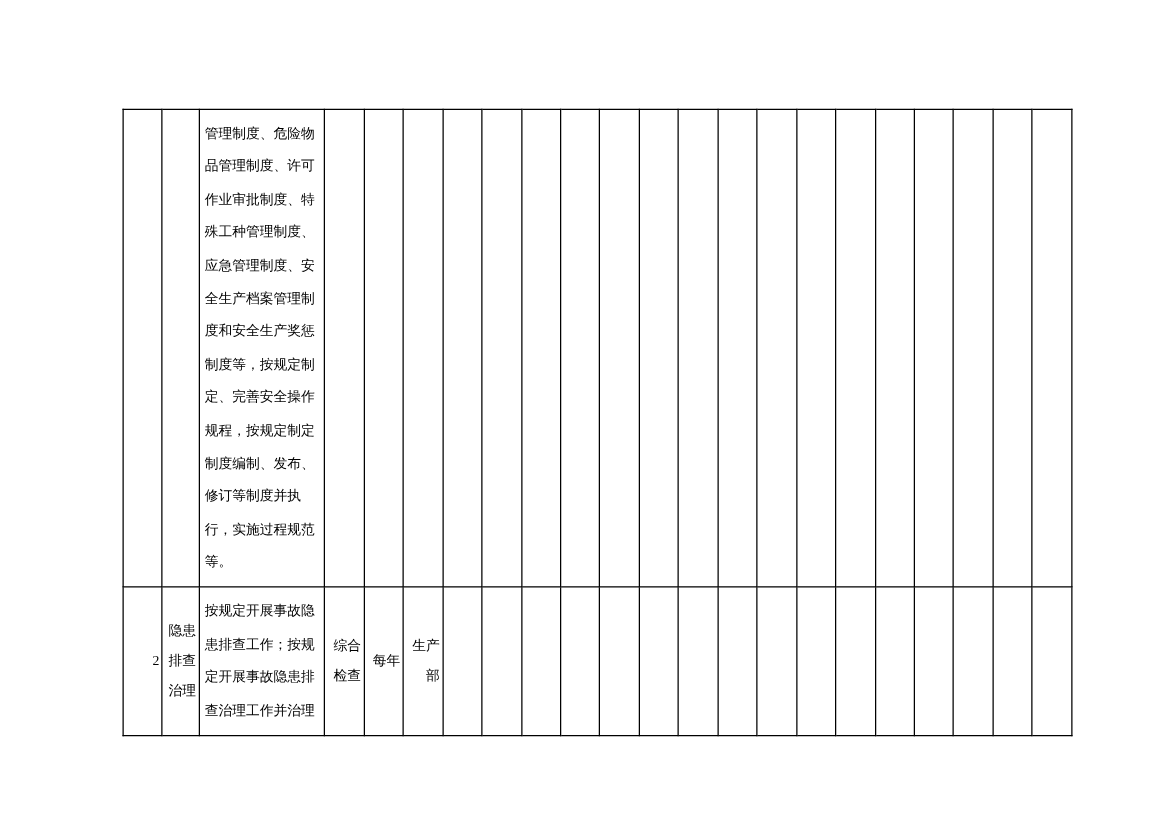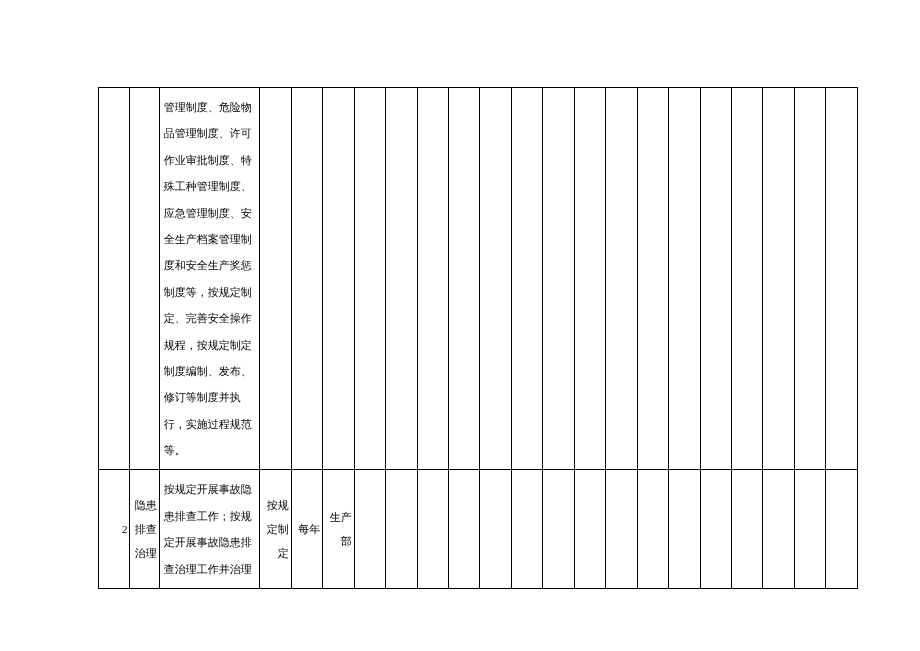--- a/index.html
+++ b/index.html
@@ -111,21 +111,21 @@
         <td></td>
         <td></td>
         <td></td>
         <td></td>
         <td></td>
       </tr>
       <tr>
         <td>2</td>
         <td>隐患排查治理</td>
         <td class="content">按规定开展事故隐患排查工作；按规定开展事故隐患排查治理工作并治理</td>
-        <td>按规定制定</td>
+        <td>综合检查</td>
         <td>每年</td>
         <td>生产部</td>
         <td></td>
         <td></td>
         <td></td>
         <td></td>
         <td></td>
         <td></td>
         <td></td>
         <td></td>

